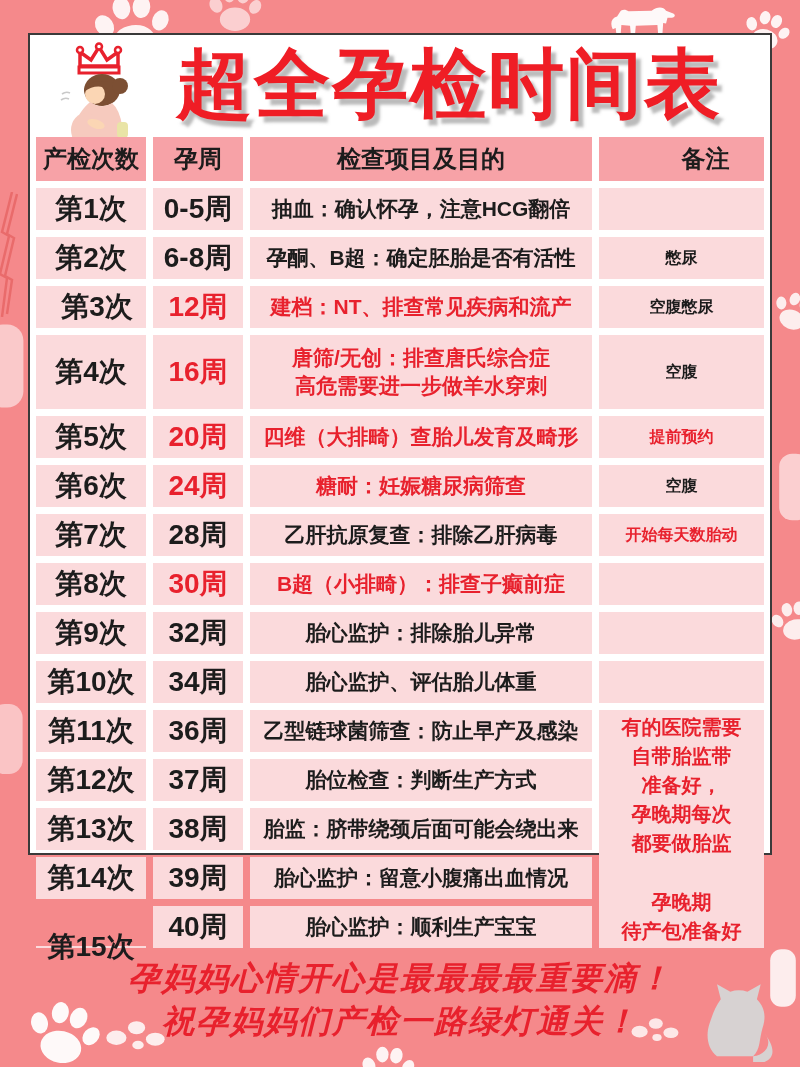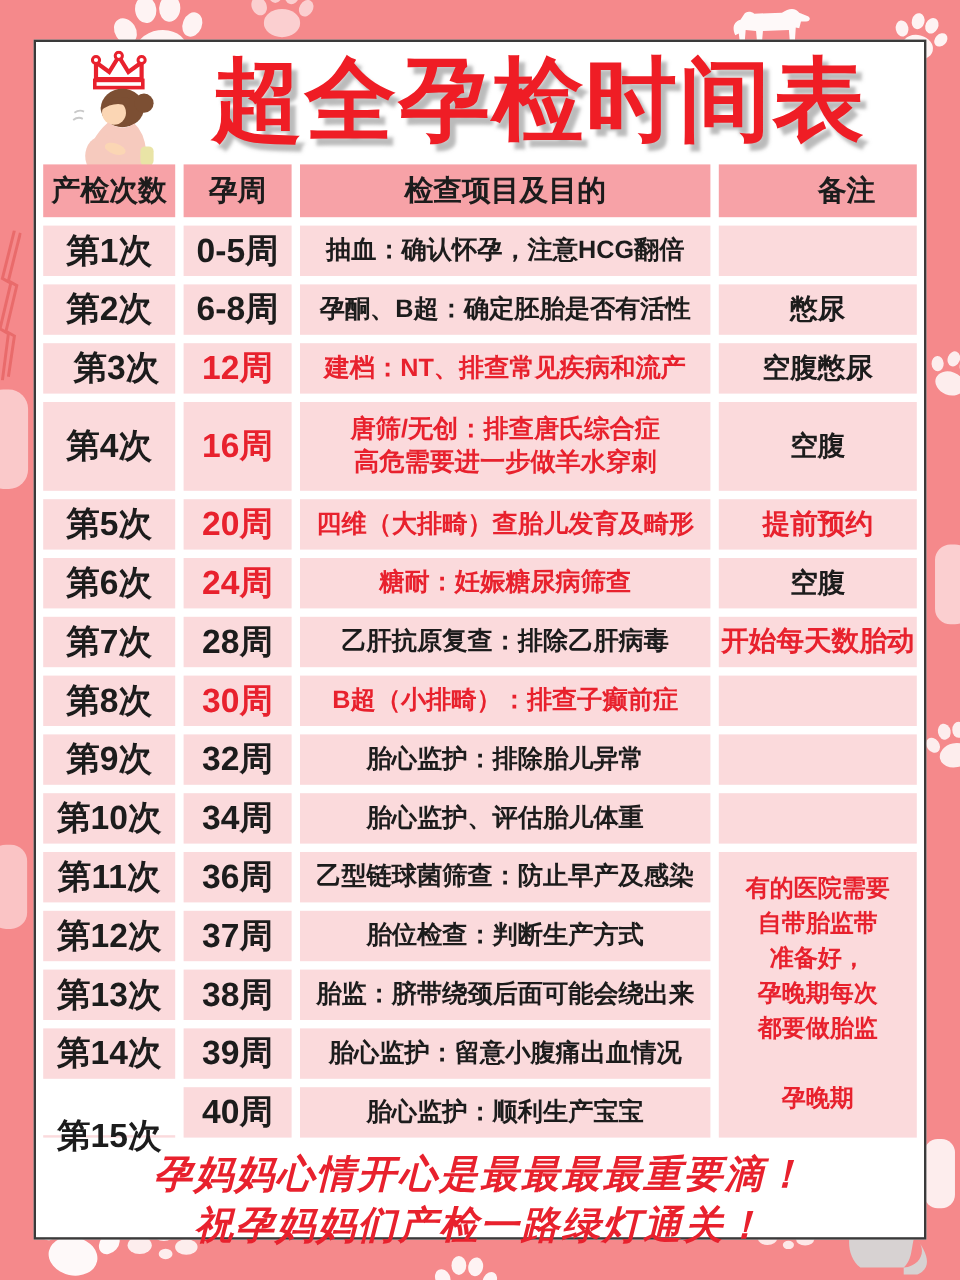--- a/index.html
+++ b/index.html
@@ -8,21 +8,21 @@
     --text-black:#1c1c1c; --border-dark:#3a3a3a;
   }
   *{margin:0;padding:0;box-sizing:border-box;}
   html,body{width:800px;height:1067px;}
   body{
     position:relative;overflow:hidden;background:var(--bg-coral);
     font-family:"Liberation Sans","DejaVu Sans",sans-serif;color:var(--text-black);
   }
   .decor{position:absolute;fill:#ffffff;pointer-events:none;}
   .panel{
-    position:absolute;left:28px;top:33px;width:744px;height:1000px;
+    position:absolute;left:28px;top:33px;width:744px;height:822px;
     background:var(--panel-white);border:2px solid var(--border-dark);
   }
   .title-area{height:98px;display:flex;align-items:center;overflow:visible;}
   .illustration{margin:10px 0 -14px 24px;flex:0 0 auto;}
   .page-title{
     flex:1;text-align:center;font-size:76px;font-weight:900;letter-spacing:2px;
     color:var(--title-red);text-shadow:5px 6px 3px rgba(120,120,120,.5);
     line-height:1;white-space:nowrap;margin-right:18px;
   }
   .table{
@@ -32,21 +32,21 @@
   }
   .hcell{
     background:var(--header-pink);display:flex;align-items:center;justify-content:center;
     font-size:24px;font-weight:700;
   }
   .cell{
     background:var(--cell-pink);display:flex;align-items:center;justify-content:center;
     font-size:28px;font-weight:700;text-align:center;
   }
   .cell.item{font-size:21px;line-height:1.35;white-space:pre-line;padding:0 4px;}
-  .cell.note{font-size:23px;line-height:1.3;padding:0 2px;}
+  .cell.note{font-size:16px;line-height:1.3;padding:0 2px;}
   .red{color:var(--red);}
   .cell.merged{flex-direction:column;justify-content:center;font-size:20px;line-height:1.45;}
   .mspacer{height:30px;}
   .footer{margin-top:9px;text-align:center;}
   .footer div{
     color:var(--red);font-weight:700;font-style:italic;letter-spacing:2px;
     font-size:32px;line-height:1.35;
   }
 </style>
 </head>
@@ -211,20 +211,21 @@
       <div class="cell" style="grid-area: 12 / 2;">36周</div>
       <div class="cell item" style="grid-area: 12 / 3;">乙型链球菌筛查：防止早产及感染</div>
       <div class="cell note merged red" style="grid-area: 12 / 4 / 17;">
         <div>有的医院需要</div>
         <div>自带胎监带</div>
         <div>准备好，</div>
         <div>孕晚期每次</div>
         <div>都要做胎监</div>
         <div class="mspacer"></div>
         <div>孕晚期</div>
+        <div>待产包准备好</div>
       </div>
       <div class="cell" style="grid-area: 13 / 1;">第12次</div>
       <div class="cell" style="grid-area: 13 / 2;">37周</div>
       <div class="cell item" style="grid-area: 13 / 3;">胎位检查：判断生产方式</div>
       <div class="cell" style="grid-area: 14 / 1;">第13次</div>
       <div class="cell" style="grid-area: 14 / 2;">38周</div>
       <div class="cell item" style="grid-area: 14 / 3;">胎监：脐带绕颈后面可能会绕出来</div>
       <div class="cell" style="grid-area: 15 / 1;">第14次</div>
       <div class="cell" style="grid-area: 15 / 2;">39周</div>
       <div class="cell item" style="grid-area: 15 / 3;">胎心监护：留意小腹痛出血情况</div>

